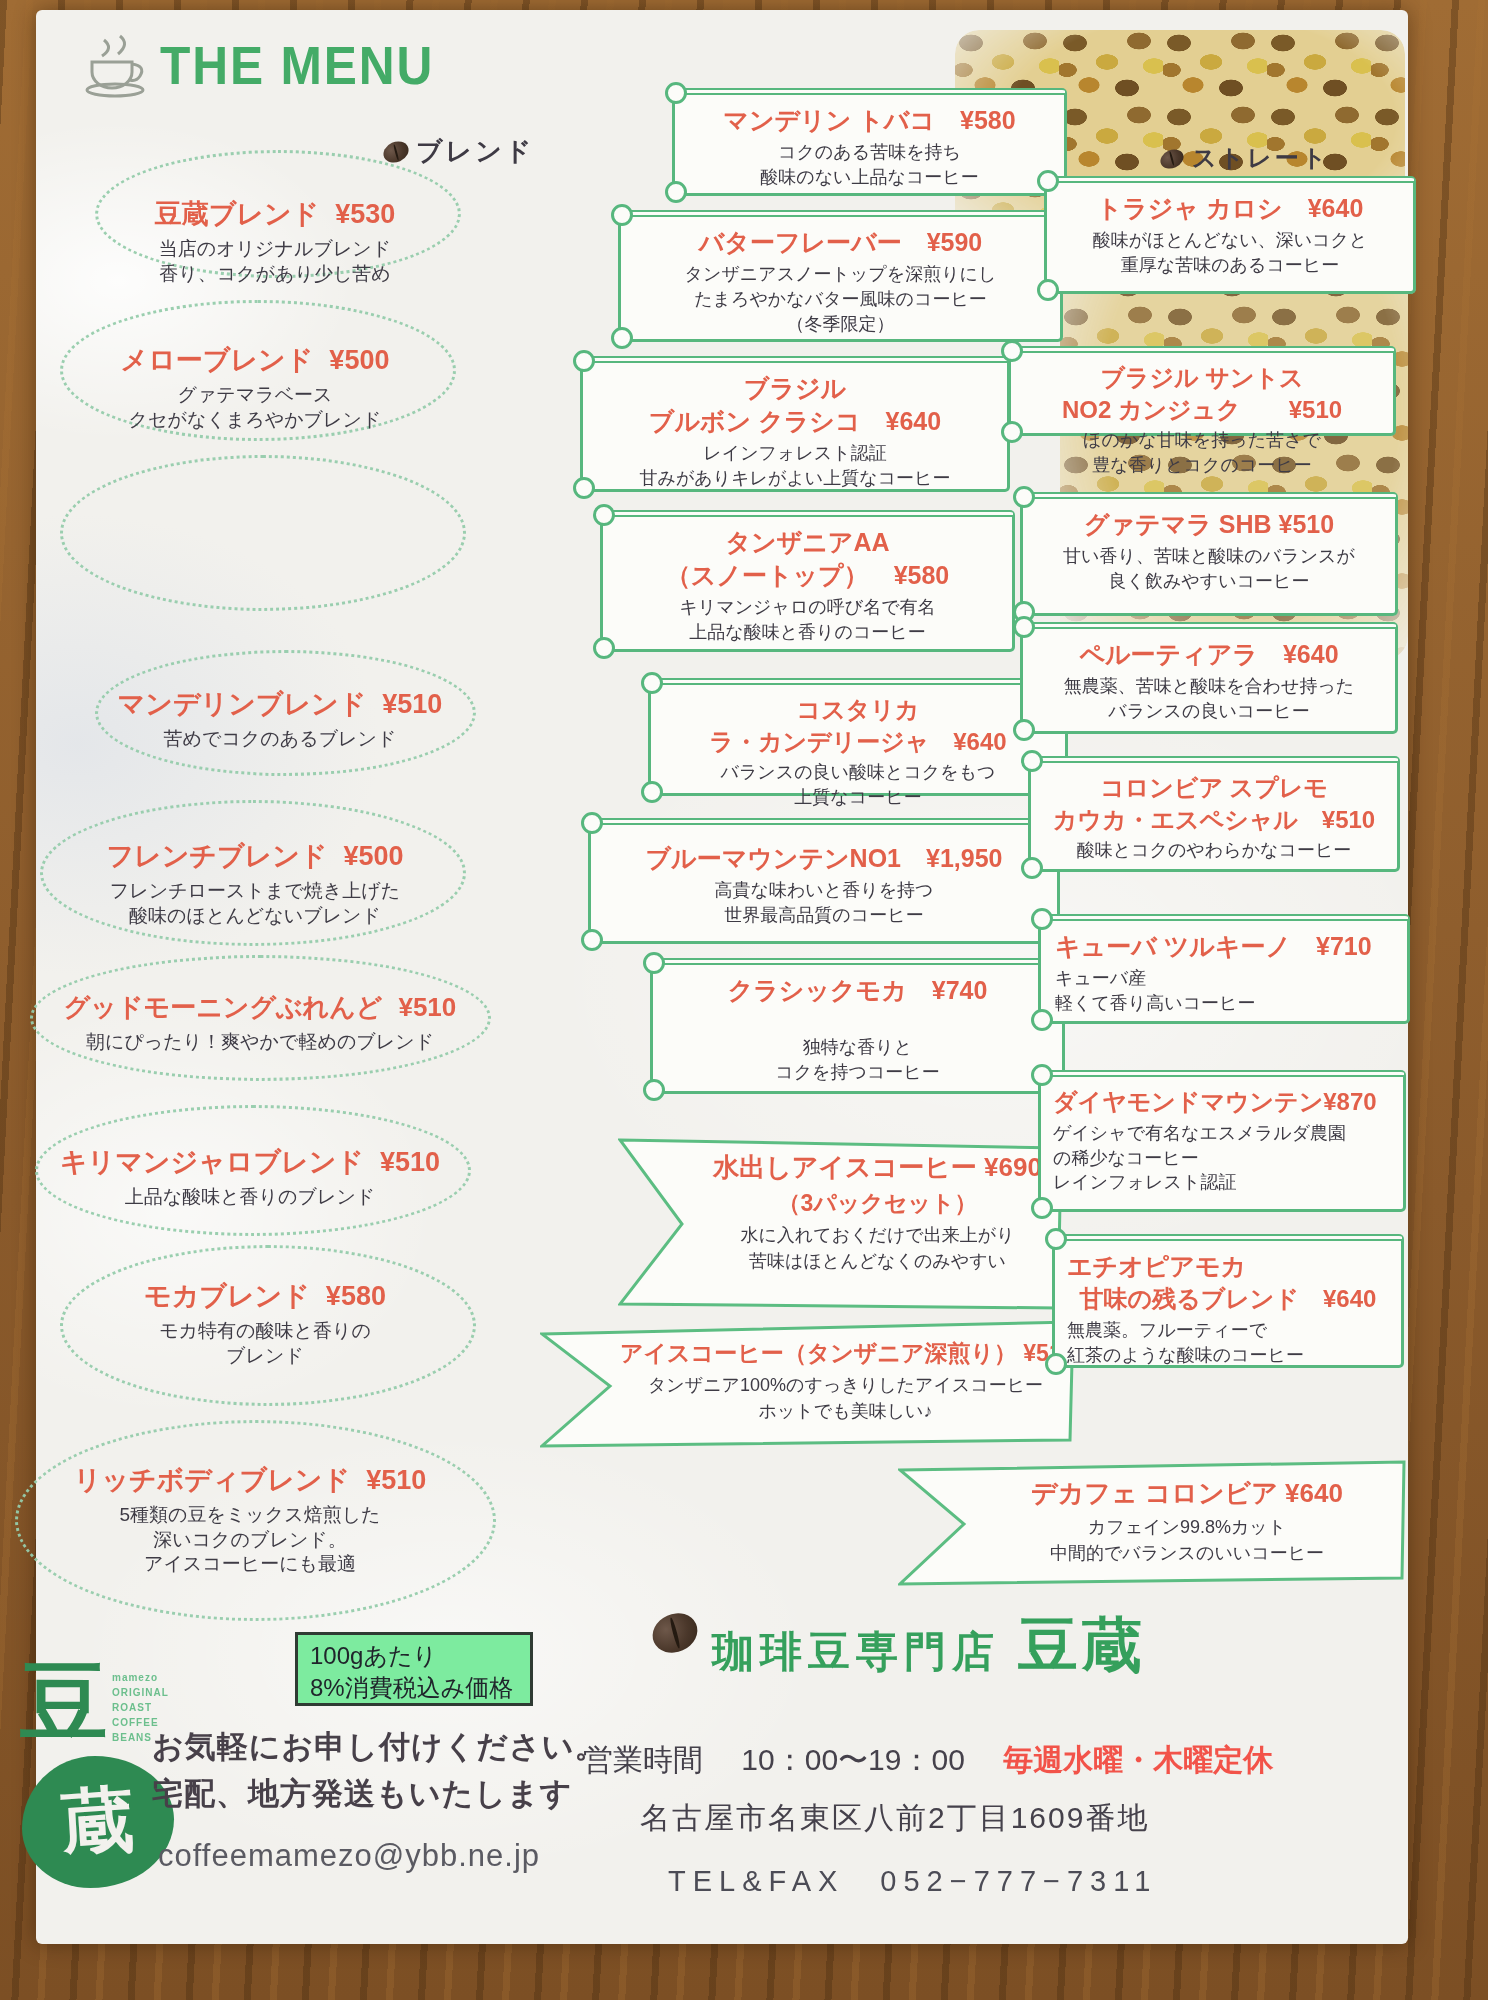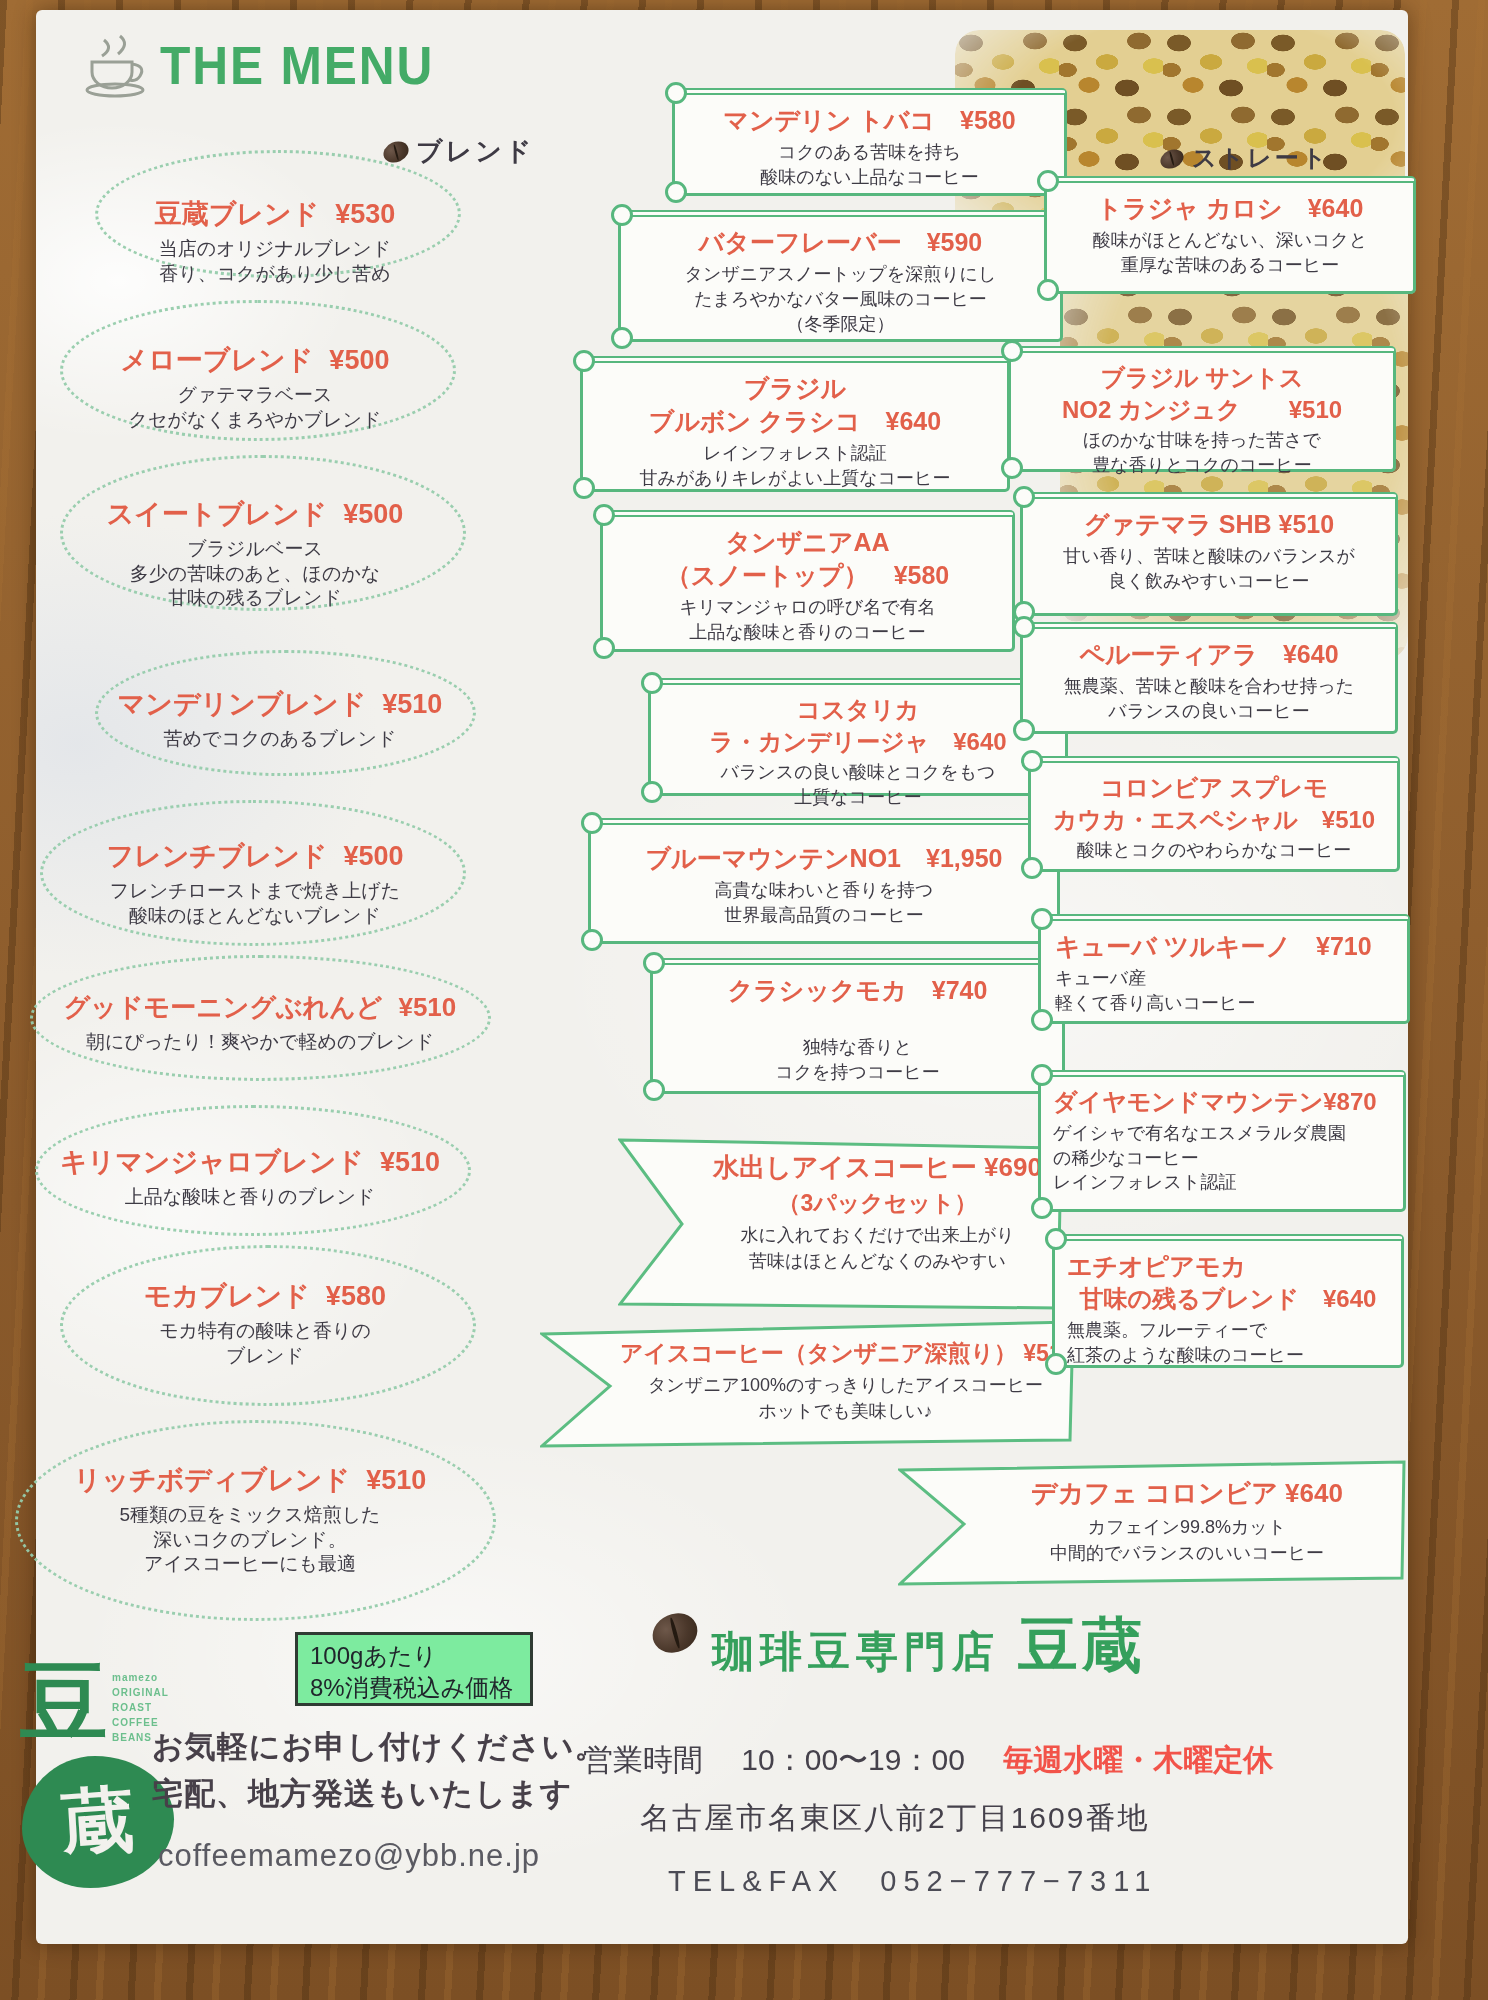--- a/index.html
+++ b/index.html
@@ -147,28 +147,20 @@
         <div>香り、コクがあり少し苦め</div>
       </div>
   </div>
   <div class="blend-item" style="left:75px;top:342px;width:360px;">
     <div class="b-title"><span>メローブレンド</span><span class="prc">¥500</span></div>
     <div class="b-desc">
         <div>グァテマラベース</div>
         <div>クセがなくまろやかブレンド</div>
       </div>
   </div>
-  <div class="blend-item" style="left:70px;top:496px;width:370px;">
-    <div class="b-title"><span>スイートブレンド</span><span class="prc">¥500</span></div>
-    <div class="b-desc">
-        <div>ブラジルベース</div>
-        <div>多少の苦味のあと、ほのかな</div>
-        <div>甘味の残るブレンド</div>
-      </div>
-  </div>
   <div class="blend-item" style="left:100px;top:686px;width:360px;">
     <div class="b-title"><span>マンデリンブレンド</span><span class="prc">¥510</span></div>
     <div class="b-desc">
         <div>苦めでコクのあるブレンド</div>
       </div>
   </div>
   <div class="blend-item" style="left:60px;top:838px;width:390px;">
     <div class="b-title"><span>フレンチブレンド</span><span class="prc">¥500</span></div>
     <div class="b-desc">
         <div>フレンチローストまで焼き上げた</div>
@@ -300,21 +292,21 @@
 
   <div class="scroll-box" style="left:1028px;top:176px;width:372px;height:118px;margin-left:16px;">
     <div class="curl t"></div>
       <div class="curl b"></div>
     <div class="x-title"><span>トラジャ カロシ</span>　<span>¥640</span></div>
     <div class="x-desc">
         <div>酸味がほとんどない、深いコクと</div>
         <div>重厚な苦味のあるコーヒー</div>
       </div>
   </div>
-  <div class="scroll-box" style="left:1008px;top:346px;width:388px;height:126px;">
+  <div class="scroll-box" style="left:1008px;top:346px;width:388px;height:90px;">
     <div class="curl t"></div>
       <div class="curl b"></div>
     <div class="x-title" style="font-size:24px;"><span>ブラジル サントス</span></div>
     <div class="x-title" style="font-size:24px;"><span>NO2 カンジュク</span>　　<span>¥510</span></div>
     <div class="x-desc">
         <div>ほのかな甘味を持った苦さで</div>
         <div>豊な香りとコクのコーヒー</div>
       </div>
   </div>
   <div class="scroll-box" style="left:1020px;top:492px;width:378px;height:124px;">

